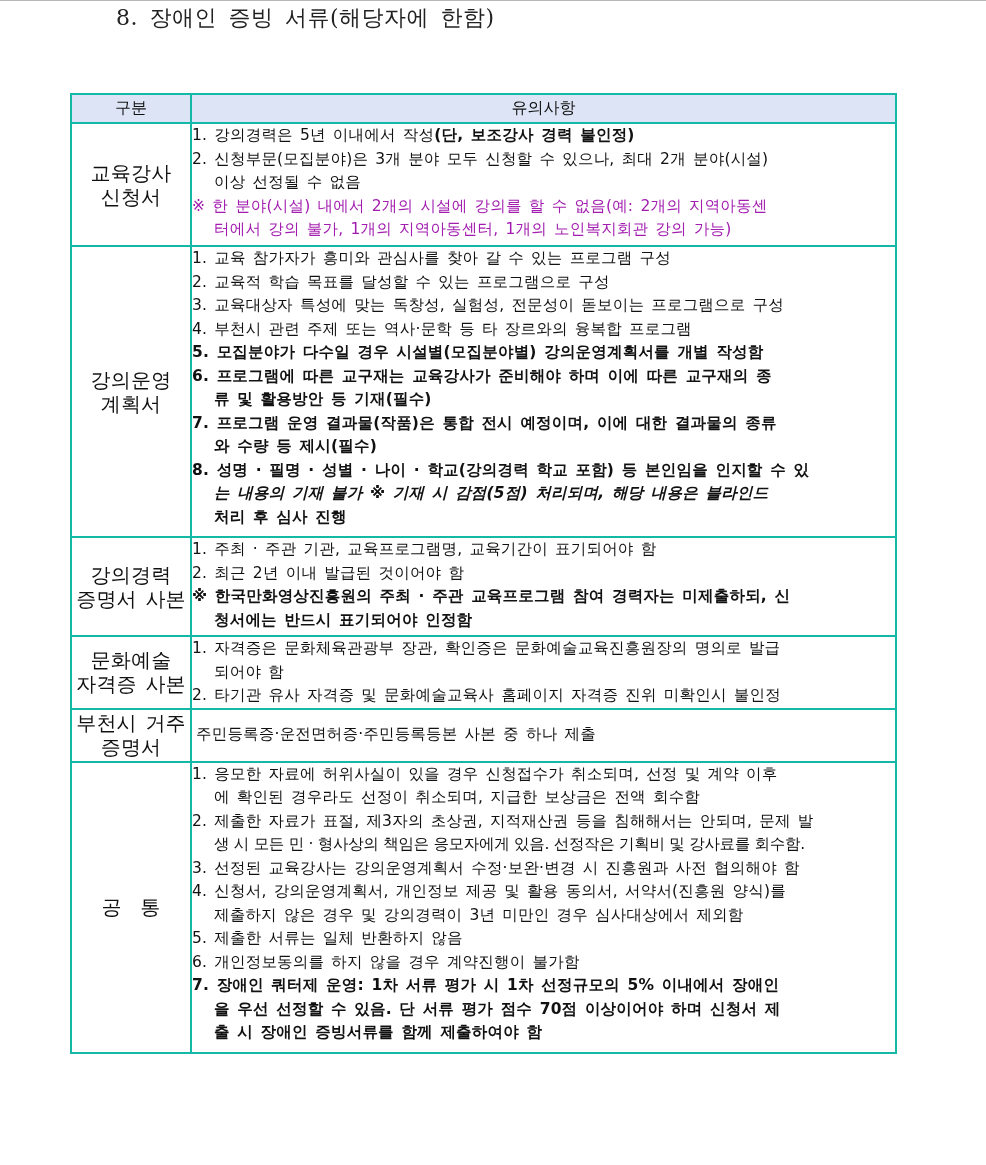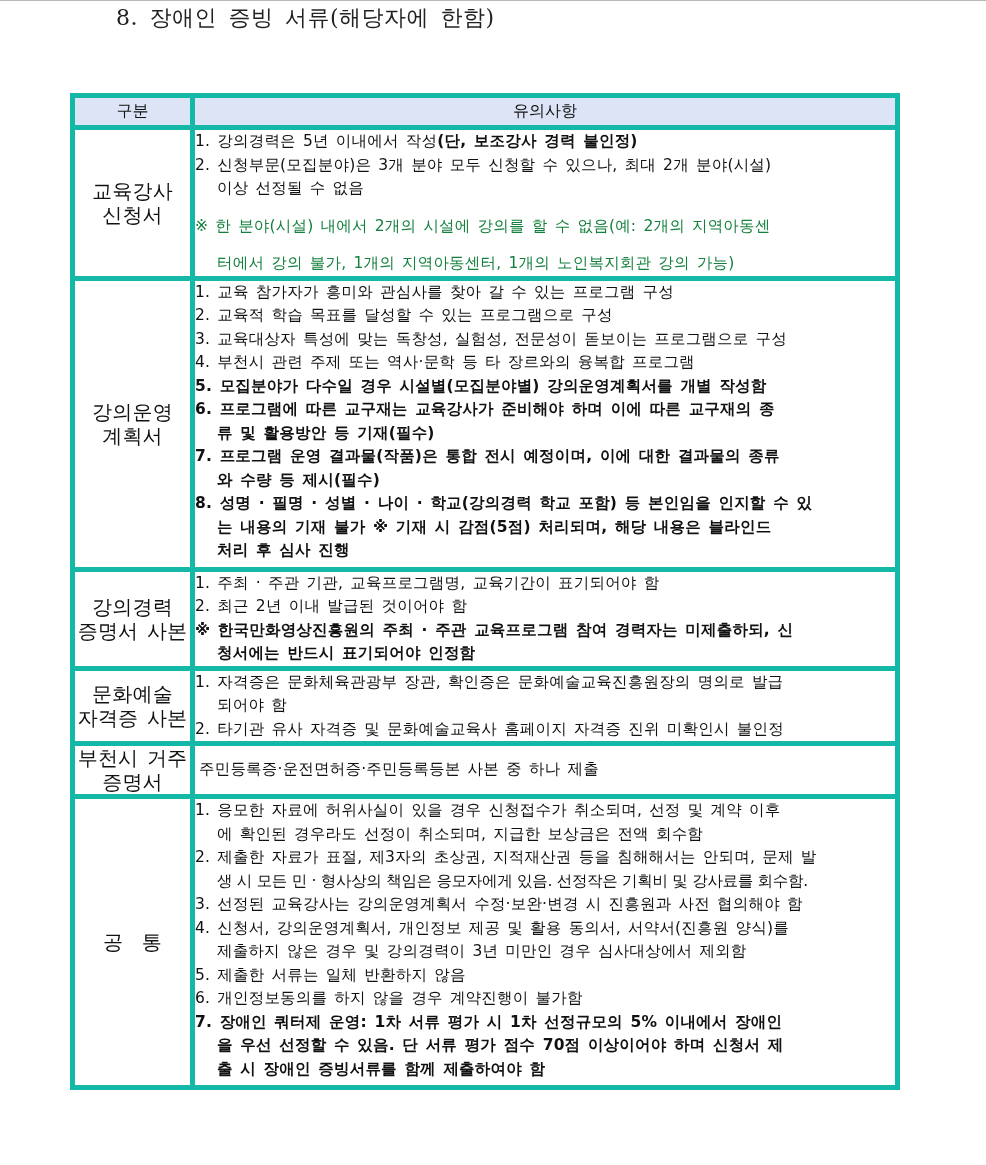--- a/index.html
+++ b/index.html
@@ -50,21 +50,21 @@
     }
     table.notes {
       position: absolute;
       left: 70px; top: 93px;
       width: 825px;
       border-collapse: collapse;
       table-layout: fixed;
       font-size: 15.5px;
     }
     table.notes th, table.notes td {
-      border: 5px solid #14b8a6;
+      border: 2px solid #14b8a6;
       padding: 0;
     }
     table.notes th {
       background: #dde4f5;
       font-weight: normal;
       height: 27px;
       font-size: 16px;
       text-align: center;
     }
     col.c1 { width: 120px; }
@@ -82,21 +82,21 @@
       line-height: 23.5px;
     }
     .line {
       display: block;
       white-space: nowrap;
       overflow: hidden;
       letter-spacing: 0.2px;
       word-spacing: 2px;
     }
     .bold { font-weight: bold; }
-    .gray { color: #15803d; margin-top: 14px; }
+    .gray { color: #a21caf; }
     .single {
       vertical-align: middle !important;
       line-height: 52px;
     }
   </style>
 </head>
 <body>
 
 <div class="top-rule"></div>
 
@@ -142,21 +142,21 @@
         <span class="line" style="line-height:23.5px;">1. 교육 참가자가 흥미와 관심사를 찾아 갈 수 있는 프로그램 구성</span>
         <span class="line">2. 교육적 학습 목표를 달성할 수 있는 프로그램으로 구성</span>
         <span class="line">3. 교육대상자 특성에 맞는 독창성, 실험성, 전문성이 돋보이는 프로그램으로 구성</span>
         <span class="line">4. 부천시 관련 주제 또는 역사·문학 등 타 장르와의 융복합 프로그램</span>
         <span class="line bold">5. 모집분야가 다수일 경우 시설별(모집분야별) 강의운영계획서를 개별 작성함</span>
         <span class="line bold">6. 프로그램에 따른 교구재는 교육강사가 준비해야 하며 이에 따른 교구재의 종</span>
         <span class="line bold" style="padding-left:22px;">류 및 활용방안 등 기재(필수)</span>
         <span class="line bold">7. 프로그램 운영 결과물(작품)은 통합 전시 예정이며, 이에 대한 결과물의 종류</span>
         <span class="line bold" style="padding-left:22px;">와 수량 등 제시(필수)</span>
         <span class="line bold">8. 성명 · 필명 · 성별 · 나이 · 학교(강의경력 학교 포함) 등 본인임을 인지할 수 있</span>
-        <span class="line bold" style="padding-left:22px;">는 내용의 기재 불가 ※ 기재 시 감점(5점) 처리되며, 해당 내용은 블라인드</span>
+        <span class="line bold" style="padding-left:22px;font-style:italic;">는 내용의 기재 불가 ※ 기재 시 감점(5점) 처리되며, 해당 내용은 블라인드</span>
         <span class="line bold" style="padding-left:22px;">처리 후 심사 진행</span>
       </td>
     </tr>
 
     <tr style="height:99px;">
       <td class="cat">
         <span class="line">강의경력</span>
         <span class="line">증명서 사본</span>
       </td>
       <td class="body">

